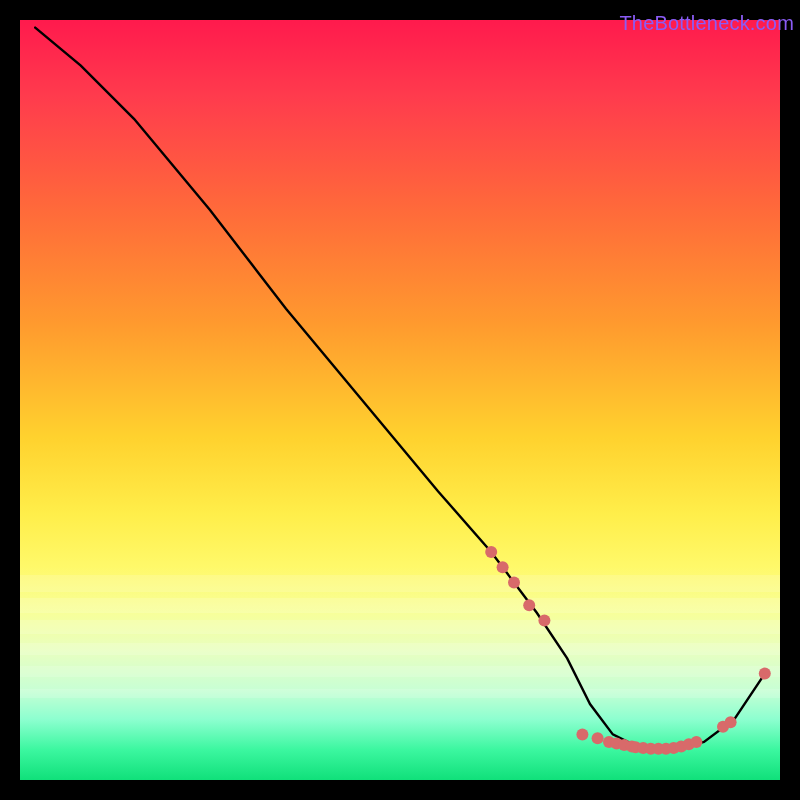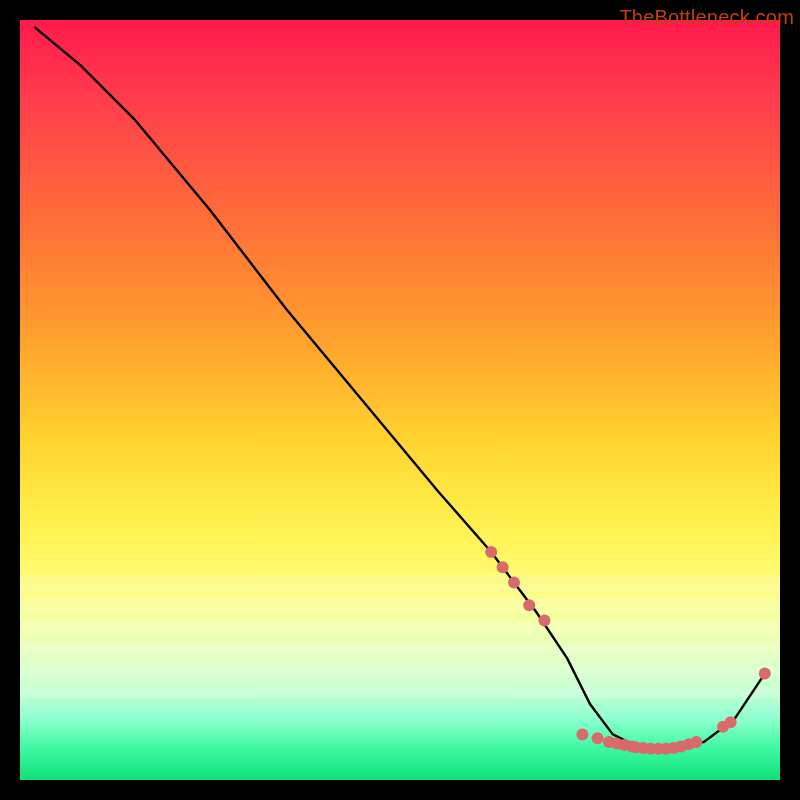--- a/index.html
+++ b/index.html
@@ -39,23 +39,23 @@
       #10e07a 100%);
   }
   
   .band {
     position: absolute;
     left: 0; width: 100%;
     background: rgba(255,255,255,0.15);
   }
   .watermark {
     position: absolute;
-    top: 6px;
+    top: 12px;
     right: 6px;
-    color: #c2410c;
+    color: #8b5cf6;
     font-size: 20px;
     letter-spacing: 0.2px;
     user-select: none;
     text-align: right;
   }
   svg.curve {
     position: absolute;
     left: 20px; top: 20px;
     width: 760px; height: 760px;
     overflow: visible;

